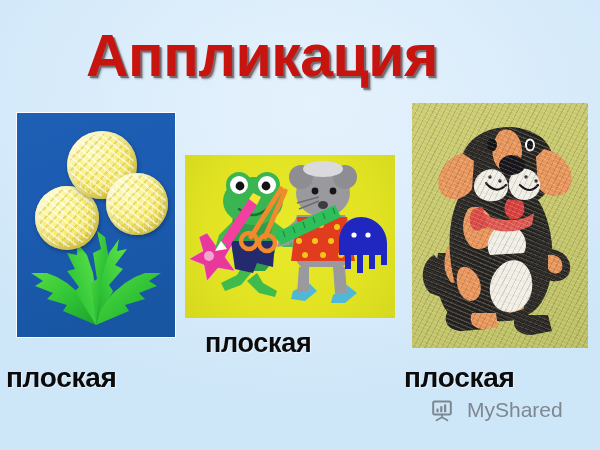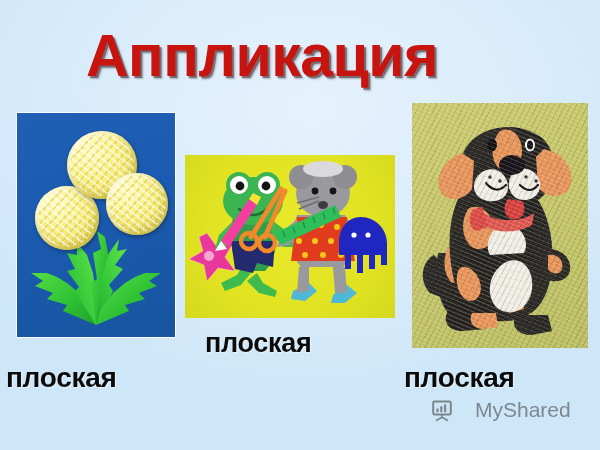--- a/index.html
+++ b/index.html
@@ -72,21 +72,21 @@
     opacity:.85;
   }
   
   #photo-right .canvas{background:linear-gradient(150deg,#cdcc72 0%,#c6c76b 50%,#bcbe62 100%);}
   .torn-tex{position:absolute;inset:0;pointer-events:none;
     background-image:
       repeating-linear-gradient(22deg, rgba(255,255,255,.16) 0 1px, rgba(0,0,0,0) 1px 4px),
       repeating-linear-gradient(-63deg, rgba(0,0,0,.13) 0 1px, rgba(0,0,0,0) 1px 5px);
   }
   
-  #watermark{position:absolute;left:430px;top:398px;display:flex;align-items:flex-end;gap:21px;opacity:.82;}
+  #watermark{position:absolute;left:430px;top:398px;display:flex;align-items:flex-end;gap:13px;opacity:.82;}
   #watermark .wm-text{font-size:21px;color:#6c7379;font-family:"Liberation Sans",sans-serif;}
 </style>
 </head>
 <body>
 
 <div id="slide">
 
   <div id="title">Аппликация</div>
 
   <div class="photo" id="photo-left">

